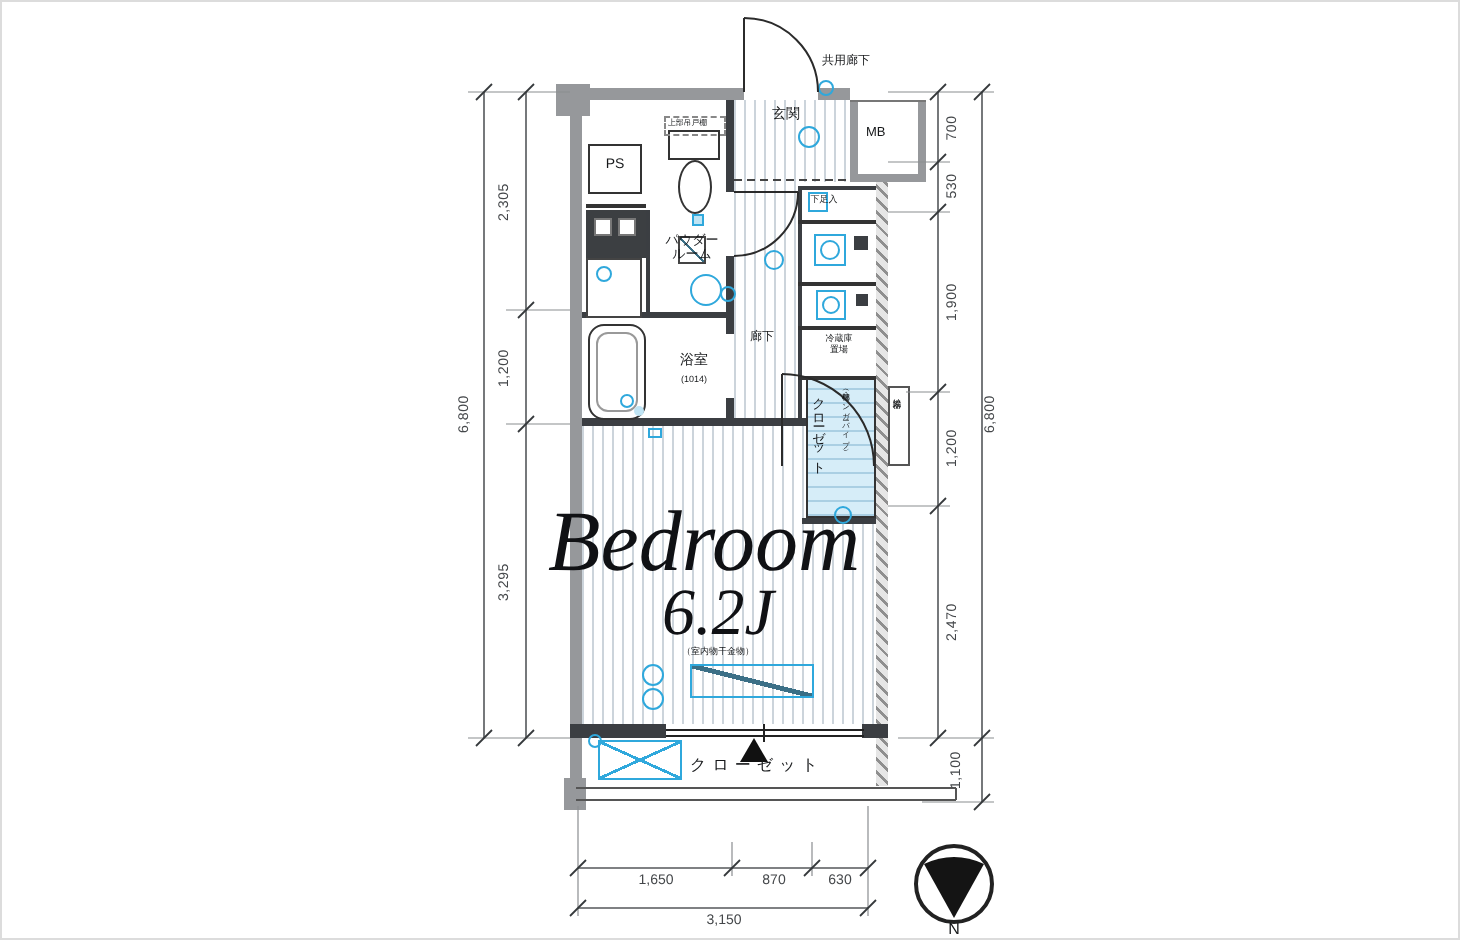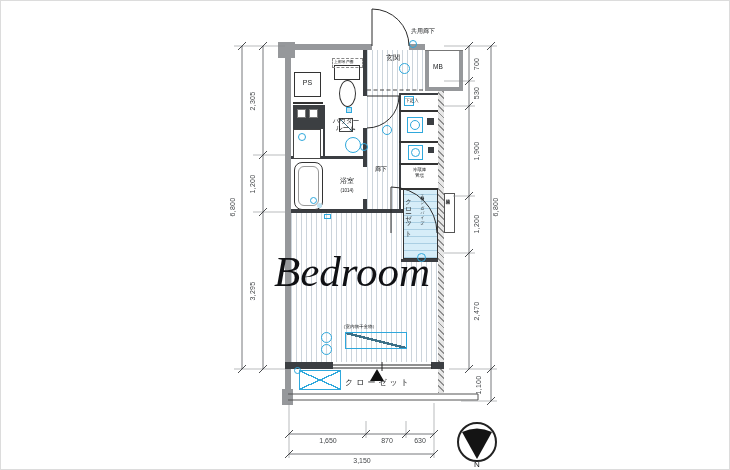--- a/index.html
+++ b/index.html
@@ -207,20 +207,21 @@
   <div class="abs lbl t6 sc75 ctr" style="left:326px;top:186px;width:40px">(1014)</div>
   <div class="abs lbl t6 sc75 ctr" style="left:400px;top:165px;width:37px">
     <div>冷蔵庫</div>
     <div>置場</div>
   </div>
   <div class="abs lbl t65 vtext" style="left:404px;top:193px;height:64px">クローゼット</div>
   <div class="abs lbl vtext" style="left:419px;top:192px;height:66px;font-size:6px;transform:scale(.62);transform-origin:left top">（枕棚・ハンガーパイプ）</div>
   <div class="abs lbl vtext" style="left:444px;top:195px;height:36px;font-size:6px;transform:scale(.72);transform-origin:left top">給湯器</div>
 
   <div class="abs serif ctr" style="left:273px;top:246px;width:150px;font-size:43px">Bedroom</div>
+  <div class="abs serif ctr" style="left:283px;top:288px;width:150px;font-size:33px">6.2J</div>
   <div class="abs lbl t6 sc75 ctr" style="left:283px;top:322px;width:150px">（室内物干金物）</div>
   <div class="abs lbl" style="left:344px;top:377px;font-size:8px;letter-spacing:3px">クローゼット</div>
 
   <div class="dimv" style="left:224px;top:94px">2,305</div>
   <div class="dimv" style="left:224px;top:177px">1,200</div>
   <div class="dimv" style="left:224px;top:284px">3,295</div>
   <div class="dimv" style="left:204px;top:200px">6,800</div>
 
   <div class="dimv" style="left:448px;top:57px">700</div>
   <div class="dimv" style="left:448px;top:86px">530</div>

